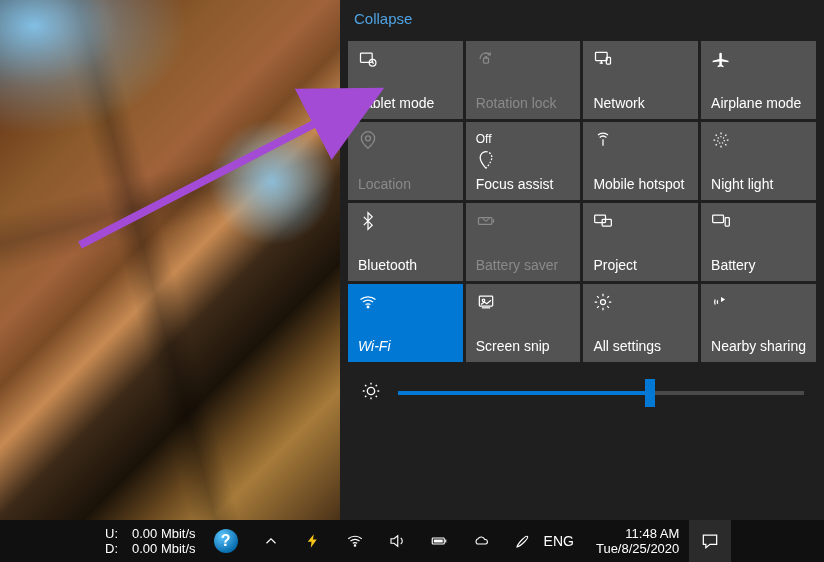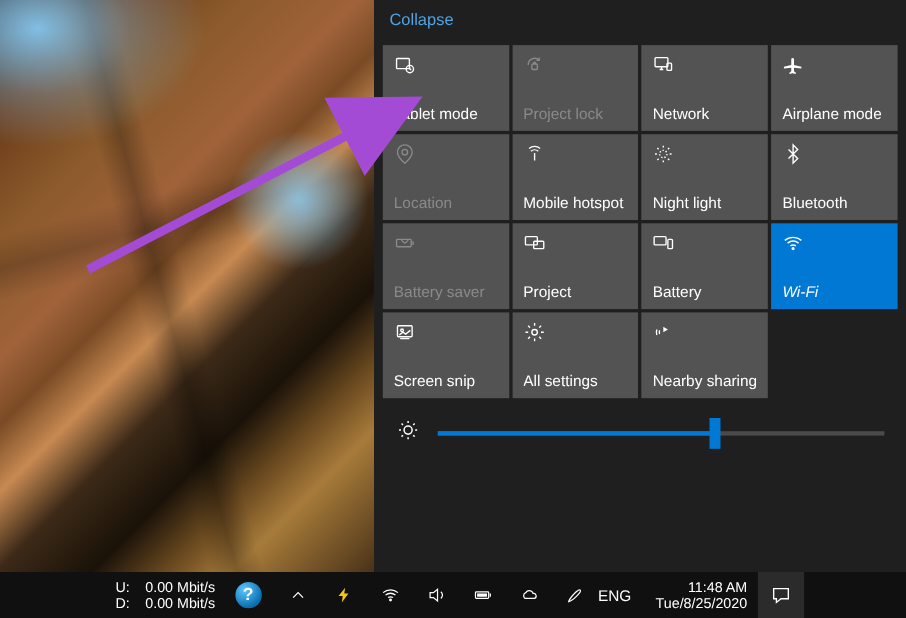--- a/index.html
+++ b/index.html
@@ -173,21 +173,21 @@
 
     <div class="tile disabled">
       <span class="tile-icon">
         <svg viewBox="0 0 24 24">
             <path d="M5 12a7 7 0 0 1 12-5"></path>
             <path d="M17 4v3h-3"></path>
             <rect x="9" y="11" width="6" height="6" rx="1"></rect>
             <path d="M11 11v-1a1 1 0 0 1 2 0v1"></path>
           </svg>
       </span>
-      <span class="tile-label">Project lock</span>
+      <span class="tile-label">Rotation lock</span>
     </div>
 
     <div class="tile">
       <span class="tile-icon">
         <svg viewBox="0 0 24 24">
             <rect x="3" y="4" width="14" height="10" rx="1"></rect>
             <path d="M8 17h4"></path>
             <path d="M10 14v3"></path>
             <rect x="16" y="10" width="5" height="8" rx="1"></rect>
           </svg>
@@ -207,20 +207,32 @@
     <div class="tile disabled">
       <span class="tile-icon">
         <svg viewBox="0 0 24 24">
             <circle cx="12" cy="10" r="3"></circle>
             <path d="M12 2a8 8 0 0 1 8 8c0 5-8 12-8 12S4 15 4 10a8 8 0 0 1 8-8z"></path>
           </svg>
       </span>
       <span class="tile-label">Location</span>
     </div>
 
+    <div class="tile">
+      <div>
+        <div class="tile-sub">Off</div>
+        <span class="tile-icon" style="margin-top:4px">
+          <svg viewBox="0 0 24 24">
+              <path d="M12 2a7 7 0 0 0-7 7c0 5 7 13 7 13"></path>
+              <path d="M12 2a7 7 0 0 1 7 7c0 5-7 13-7 13" stroke-dasharray="2 2"></path>
+            </svg>
+        </span>
+      </div>
+      <span class="tile-label">Focus assist</span>
+    </div>
 
     <div class="tile">
       <span class="tile-icon">
         <svg viewBox="0 0 24 24">
             <path d="M8 9a6 6 0 0 1 8 0"></path>
             <path d="M6 6a9 9 0 0 1 12 0"></path>
             <path d="M12 11v8"></path>
           </svg>
       </span>
       <span class="tile-label">Mobile hotspot</span>

